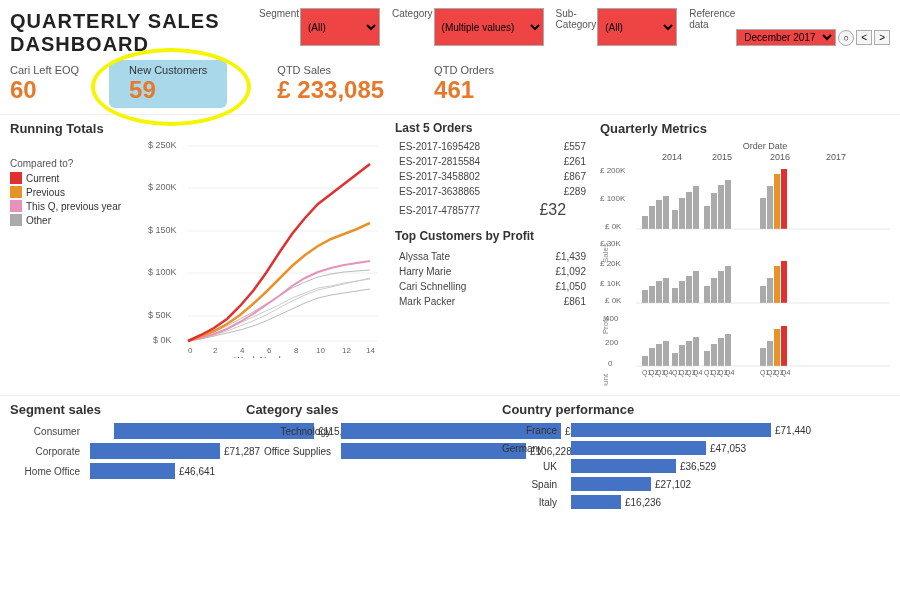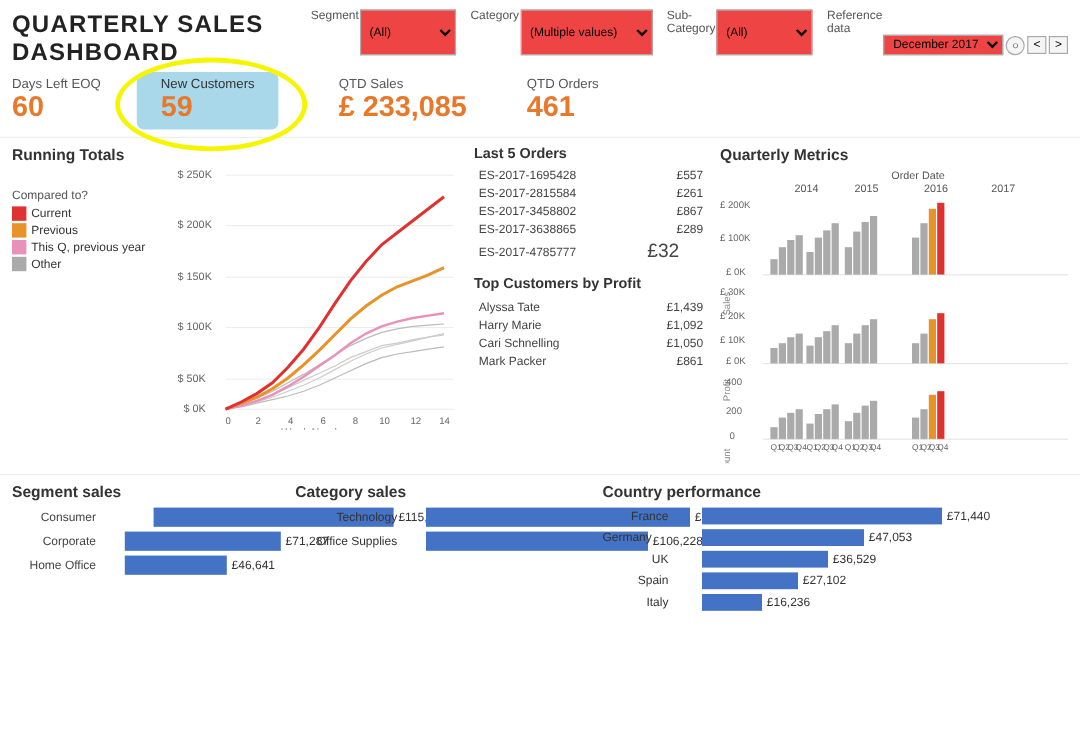--- a/index.html
+++ b/index.html
@@ -4,21 +4,21 @@
   <style>
     * { box-sizing: border-box; margin: 0; padding: 0; }
     body { font-family: Arial, sans-serif; background: #fff; font-size: 12px; color: #333; width: 900px; height: 616px; overflow: hidden; }
     .legend-item { display: flex; align-items: center; gap: 4px; margin-bottom: 2px; }
     .orders-table { width: 100%; border-collapse: collapse; font-size: 11px; }
     .orders-table td { padding: 2px 4px; }
     .orders-table td:last-child { text-align: right; }
     .top-customers-table { width: 100%; border-collapse: collapse; font-size: 11px; margin-top: 6px; }
     .top-customers-table td { padding: 2px 4px; }
     .top-customers-table td:last-child { text-align: right; }
-    .bar-row { display: flex; align-items: center; margin-bottom: 4px; gap: 24px; font-size: 11px; }
+    .bar-row { display: flex; align-items: center; margin-bottom: 4px; gap: 10px; font-size: 11px; }
     .bar-label { width: 80px; text-align: right; flex-shrink: 0; color: #444; }
     .filter-group { display: flex; flex-direction: row; gap: 1px; }
     .filter-group label { font-size: 10px; color: #555; }
     .filter-group select { font-size: 10px; padding: 1px 3px; border: 1px solid #aaa; background: #ef4444; min-width: 80px; }
     .nav-btn { border: 1px solid #aaa; background: #f5f5f5; padding: 1px 4px; cursor: pointer; font-size: 10px; }
     .circle-btn { width: 16px; height: 16px; border: 1px solid #aaa; border-radius: 50%; background: #f5f5f5; display: flex; align-items: center; justify-content: center; font-size: 9px; cursor: pointer; }
   </style>
 </head>
 <body>
 
@@ -52,21 +52,21 @@
         <button class="circle-btn">○</button>
         <button class="nav-btn">&lt;</button>
         <button class="nav-btn">&gt;</button>
       </div>
     </div>
   </div>
 </div>
 
 <div style="display:flex; align-items:center; padding: 4px 10px 6px; gap:30px; border-bottom:1px solid #eee;">
   <div>
-    <div style="font-size:11px; color:#555;">Days Left EOQ</div>
+    <div style="font-size:11px; color:#555;">Cari Left EOQ</div>
     <div style="font-size:24px; font-weight:bold; color:#e8782a;">60</div>
   </div>
   <div style="position:relative;">
 
     <div style="position:absolute; top:-12px; left:-18px; width:160px; height:78px; border:4px solid #f5f500; border-radius:50%; pointer-events:none; z-index:10;"></div>
     <div style="background:#a8d8ea; border-radius:6px; padding:4px 20px; position:relative; z-index:5;">
       <div style="font-size:11px; color:#333;">New Customers</div>
       <div style="font-size:24px; font-weight:bold; color:#e8782a;">59</div>
     </div>
   </div>

